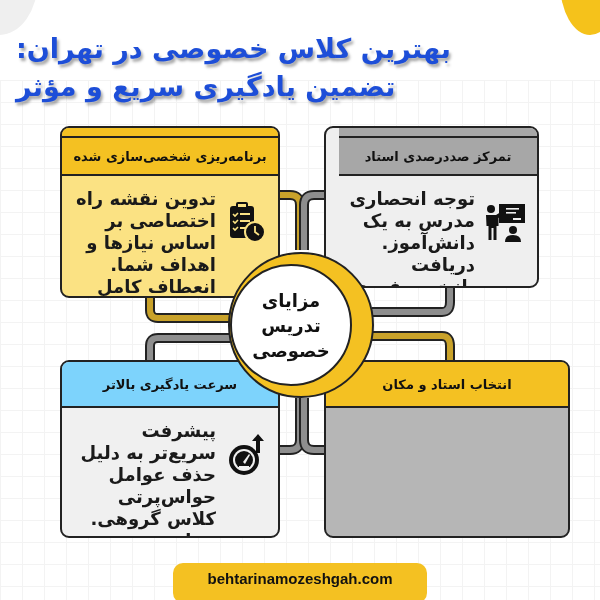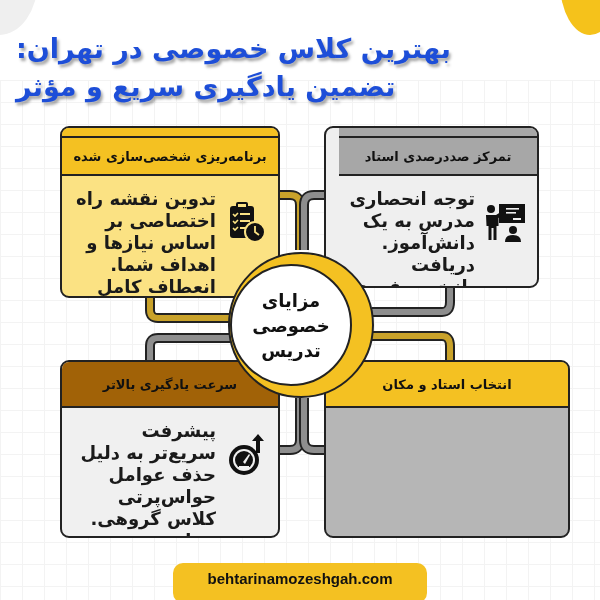--- a/index.html
+++ b/index.html
@@ -57,21 +57,21 @@
   }
   .card .icon { width: 44px; height: 44px; flex: 0 0 44px; margin-top: 12px; }
 
   .c-tl { left: 60px; top: 126px; width: 220px; height: 172px; background: #fbe283; }
   .c-tl .tab-top, .c-tl .head { background: #f4c122; }
 
   .c-tr { left: 324px; top: 126px; width: 215px; height: 162px; background: #efefef; padding-left: 13px; }
   .c-tr .tab-top, .c-tr .head { background: #a7a7a7; }
 
   .c-bl { left: 60px; top: 360px; width: 220px; height: 178px; background: #f0f0f0; }
-  .c-bl .head { background: #a16207; height: 46px; }
+  .c-bl .head { background: #7dd3fc; height: 46px; }
 
   .c-br { left: 324px; top: 360px; width: 246px; height: 178px; background: #b6b6b6; }
   .c-br .head { background: #f4c122; height: 46px; }
 
   .center-ring {
     position: absolute; left: 228px; top: 252px; width: 146px; height: 146px;
     border-radius: 50%; background: #f4c122; border: 2px solid #222;
     display: flex; align-items: center; justify-content: flex-end;
   }
   .center-inner {
@@ -185,19 +185,19 @@
 
 <div class="card c-br">
 
   <div class="head">انتخاب استاد و مکان</div>
 </div>
 
 <div class="center-ring">
   <div class="center-inner">
     <div>
       <div>مزایای</div>
+      <div>تدریس</div>
       <div>خصوصی</div>
-      <div>تدریس</div>
     </div>
   </div>
 </div>
 
 <div class="footer">behtarinamozeshgah.com</div>
 
 </body></html>

